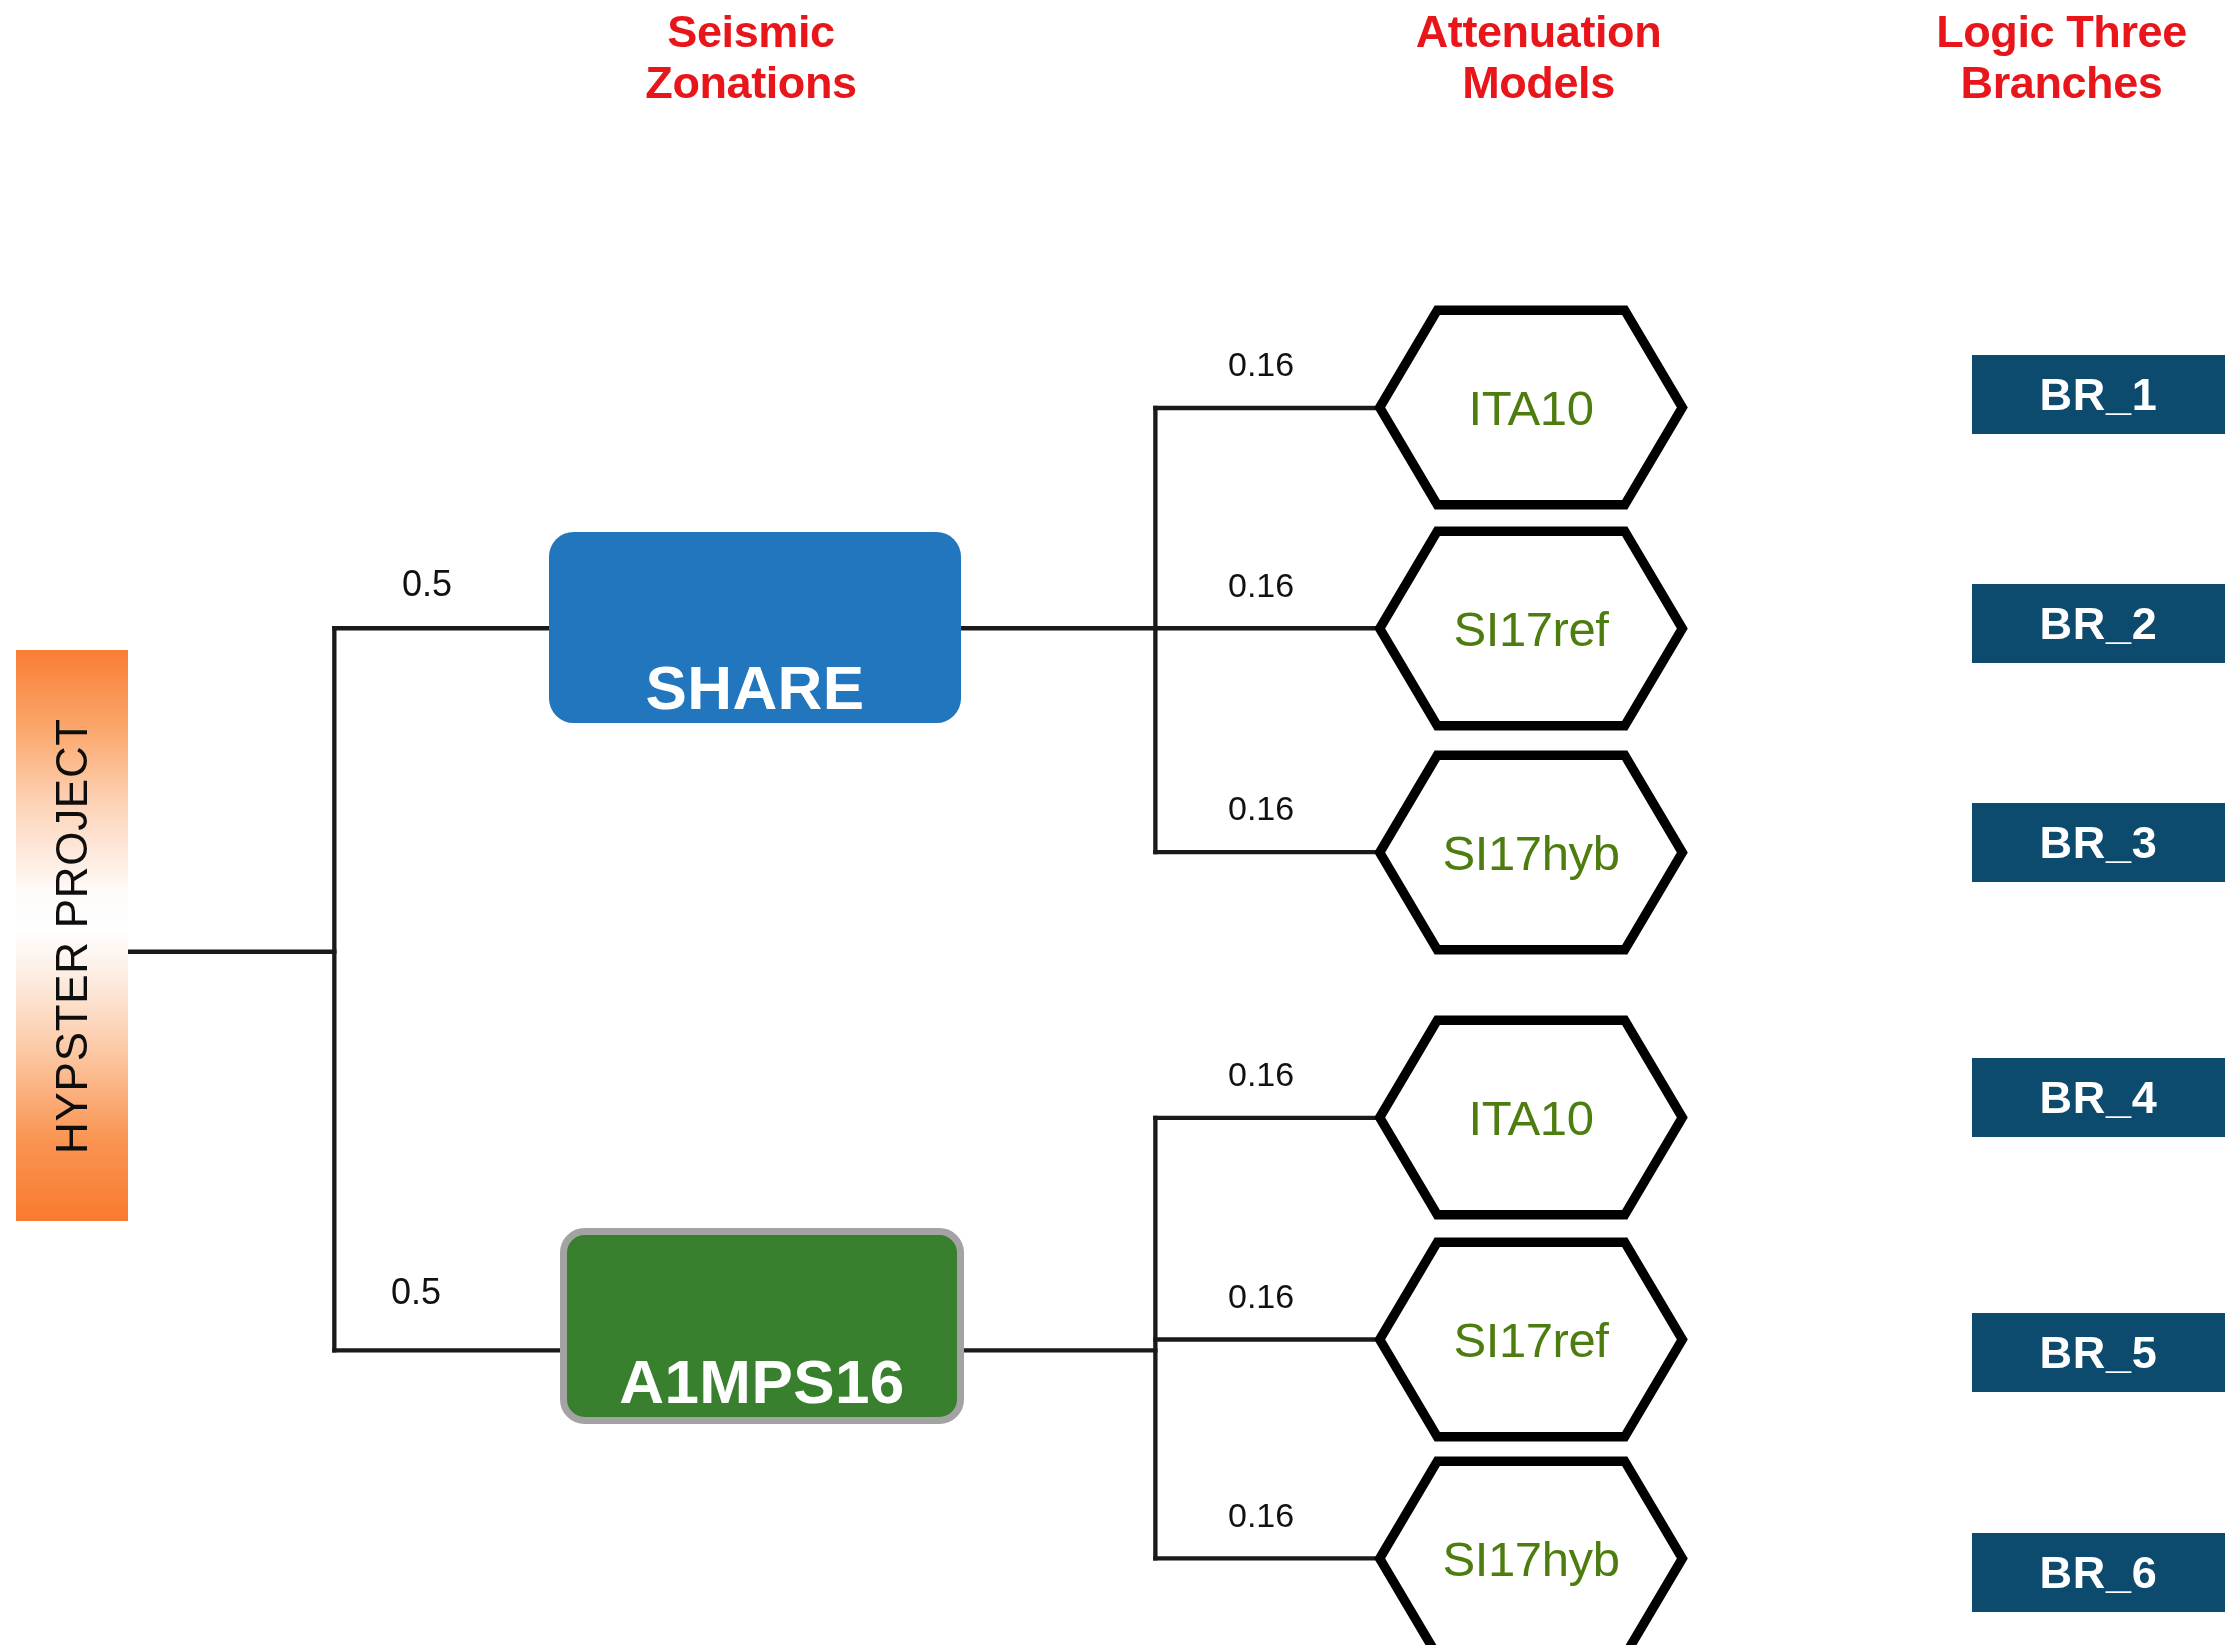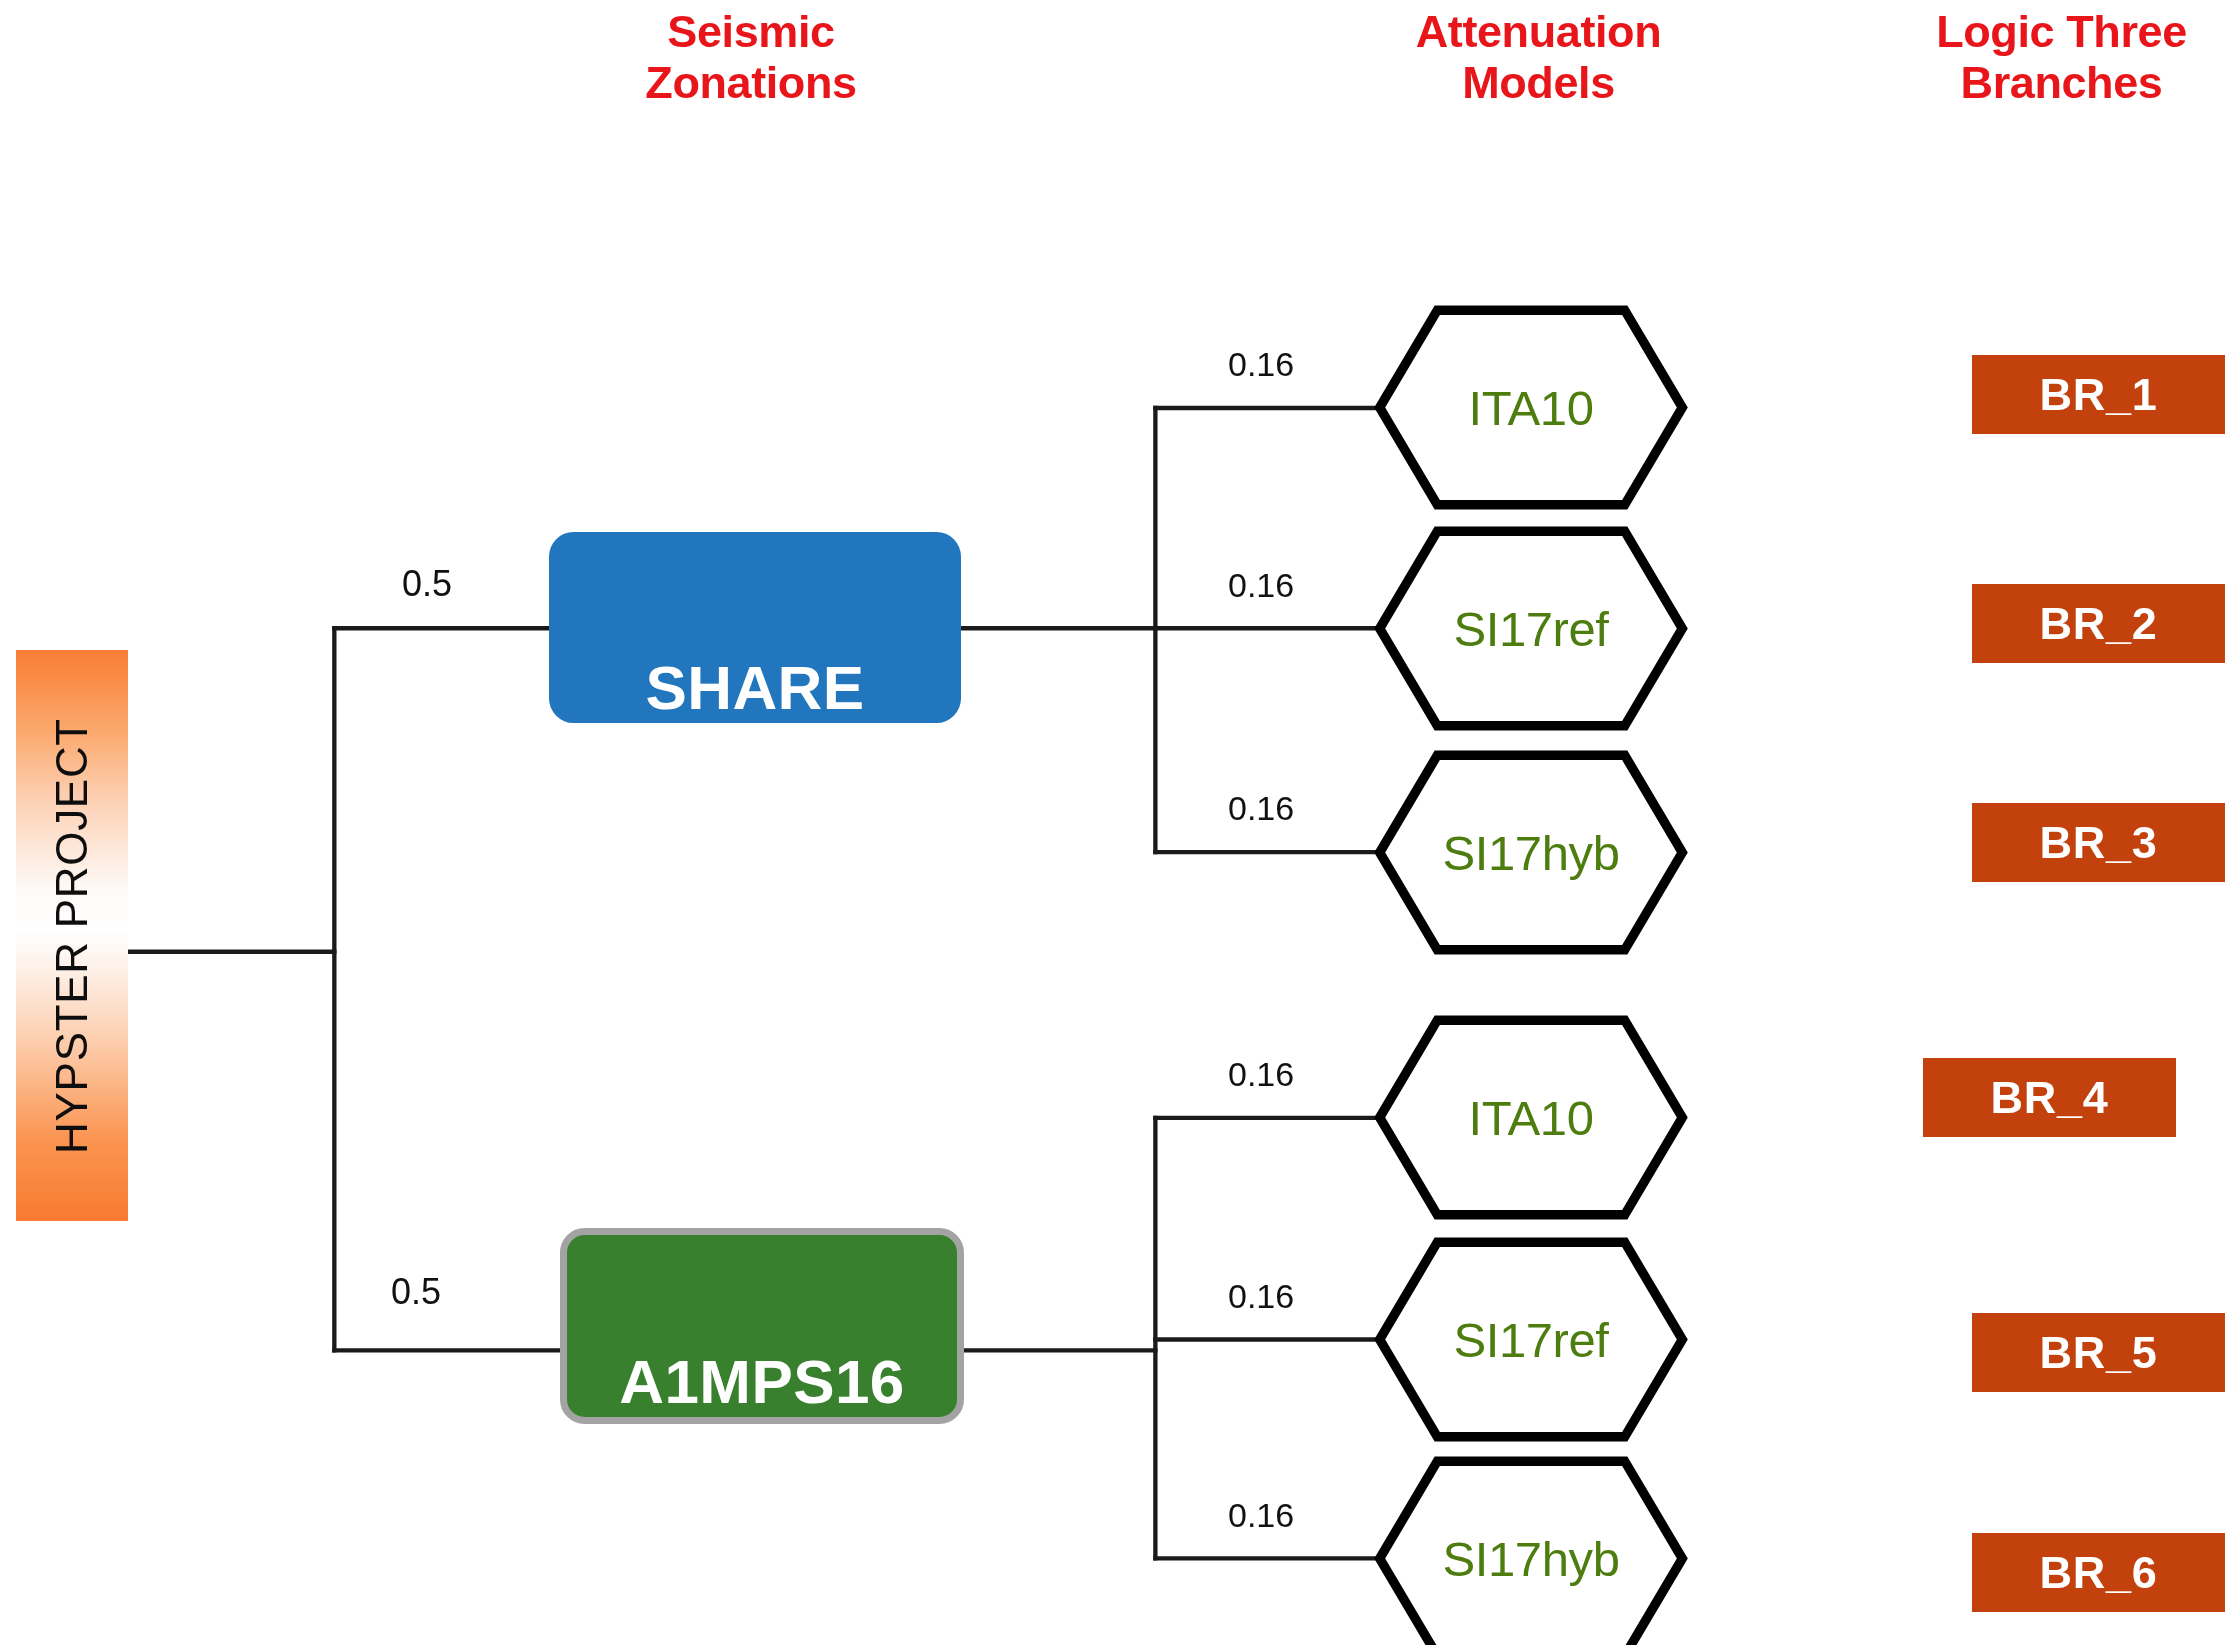--- a/index.html
+++ b/index.html
@@ -119,21 +119,21 @@
     font-weight: normal;
     color: #4d7c0f;
     letter-spacing: -0.4px;
   }
 
   
   .br-box {
     position: absolute;
     width: 253px;
     height: 79px;
-    background: #c2410c;
+    background: #0c4a6e;
     display: flex;
     align-items: center;
     justify-content: center;
     color: #ffffff;
     font-size: 45px;
     font-weight: bold;
     letter-spacing: 0.7px;
   }
 
   
@@ -251,21 +251,21 @@
 
   <div class="br-box" style="left:1972px; top:355px;">
     <span>BR_1</span>
   </div>
   <div class="br-box" style="left:1972px; top:584px;">
     <span>BR_2</span>
   </div>
   <div class="br-box" style="left:1972px; top:803px;">
     <span>BR_3</span>
   </div>
-  <div class="br-box" style="left:1923px; top:1058px;">
+  <div class="br-box" style="left:1972px; top:1058px;">
     <span>BR_4</span>
   </div>
   <div class="br-box" style="left:1972px; top:1313px;justify-content:center;">
     <span>BR_5</span>
   </div>
   <div class="br-box" style="left:1972px; top:1533px;">
     <span>BR_6</span>
   </div>
 
 </div>

